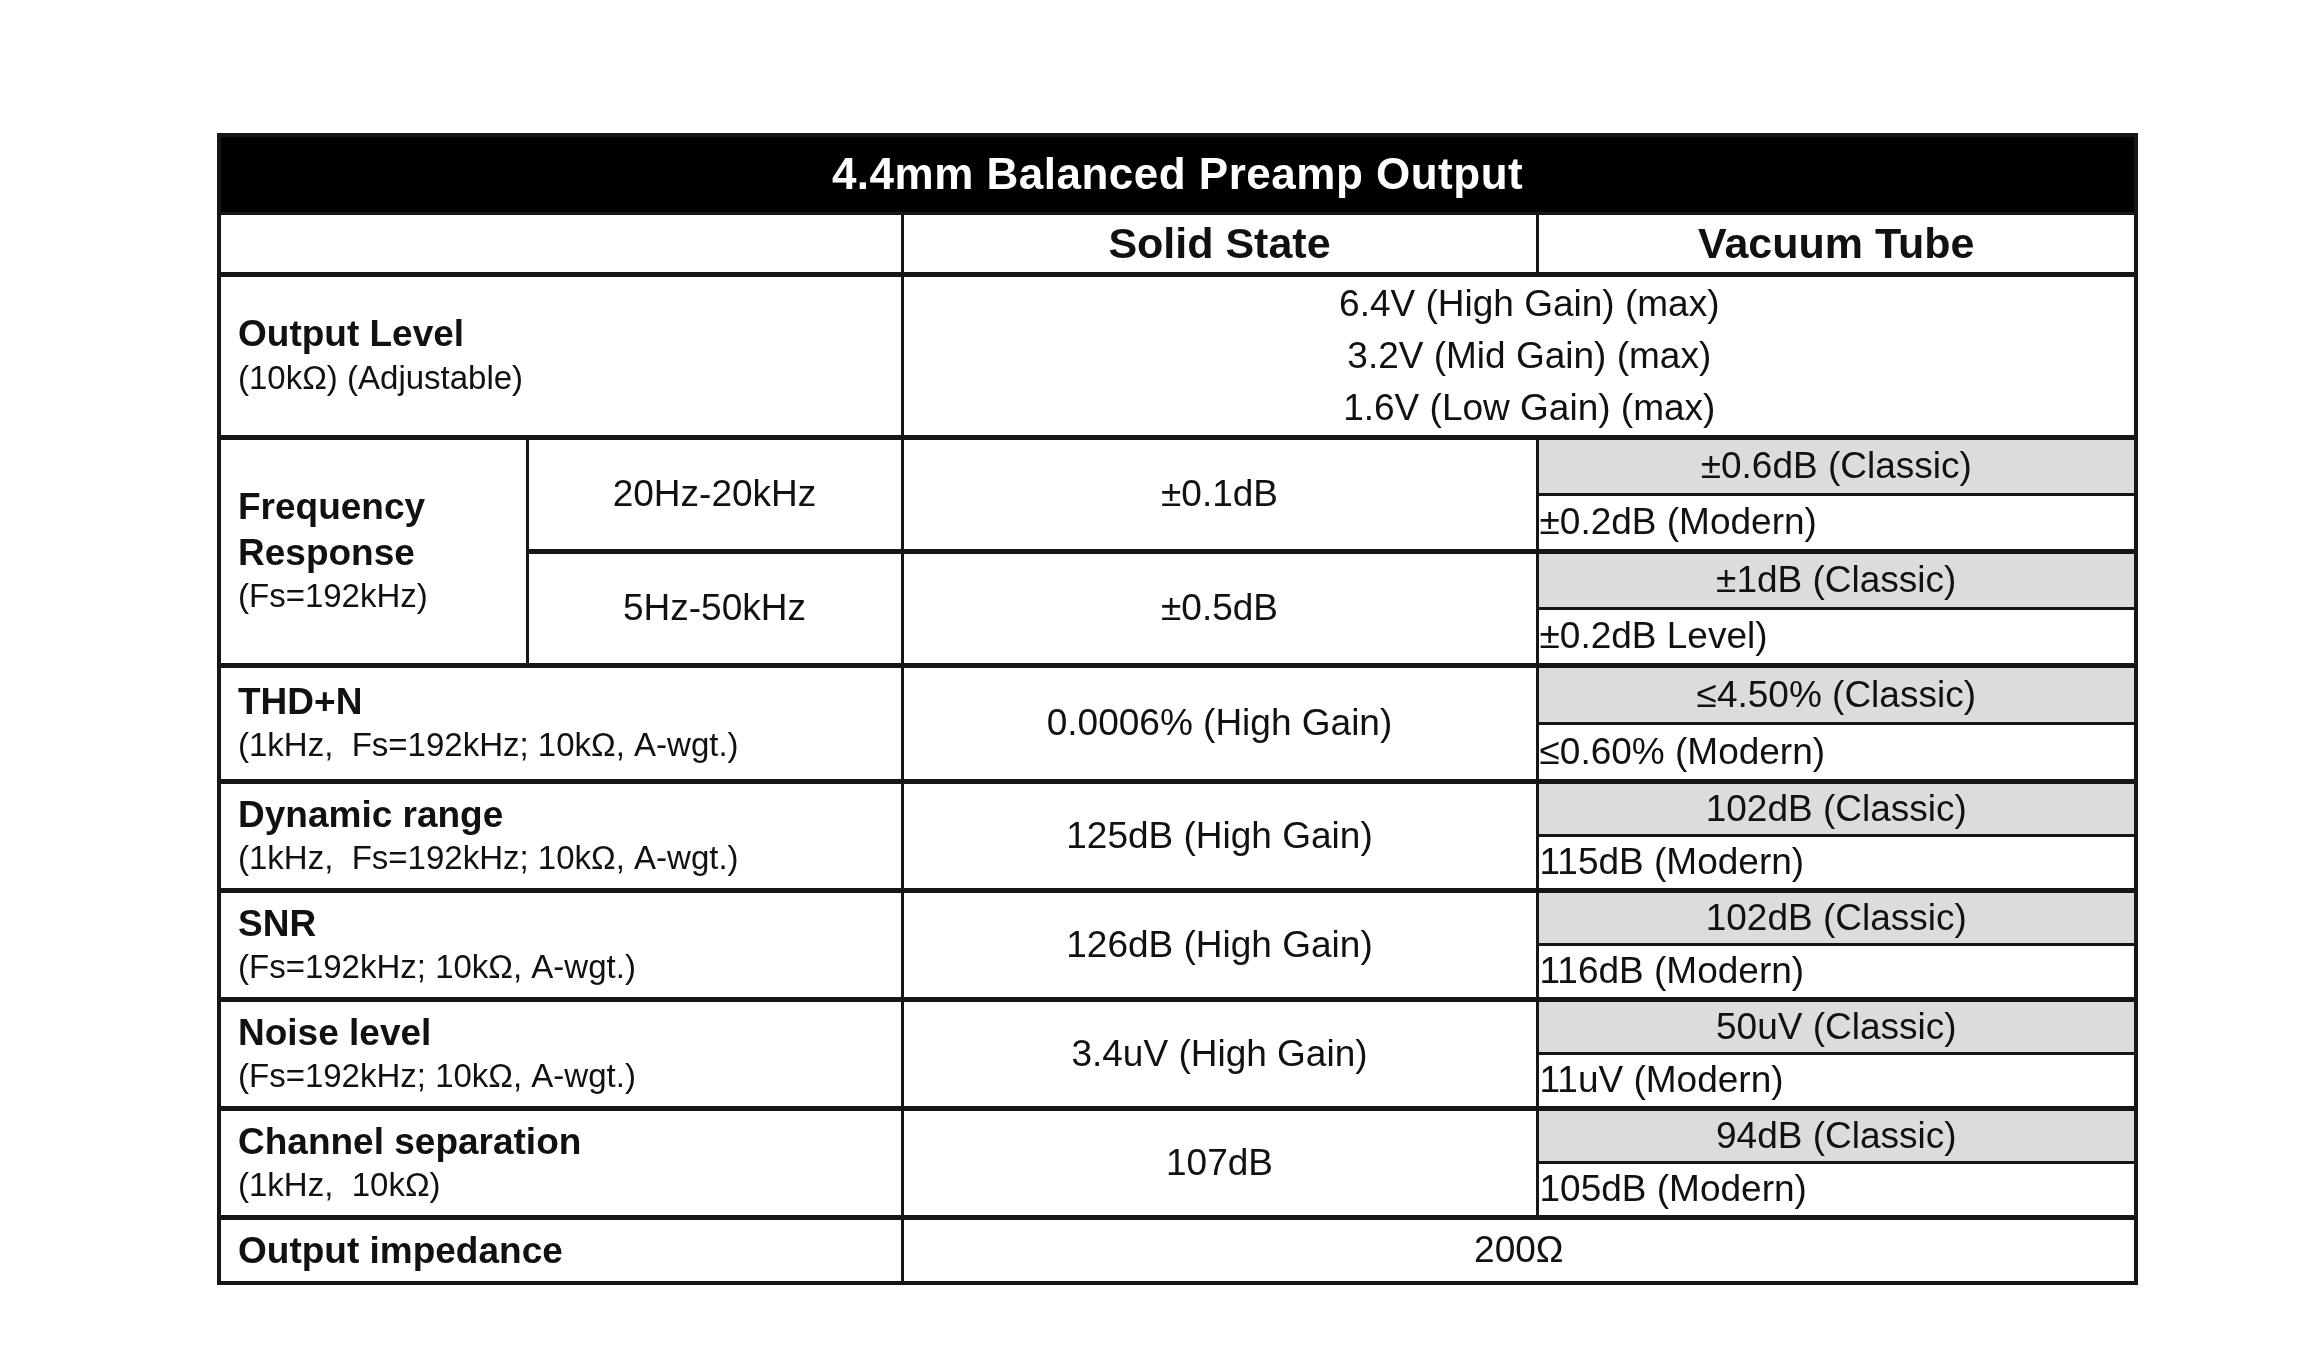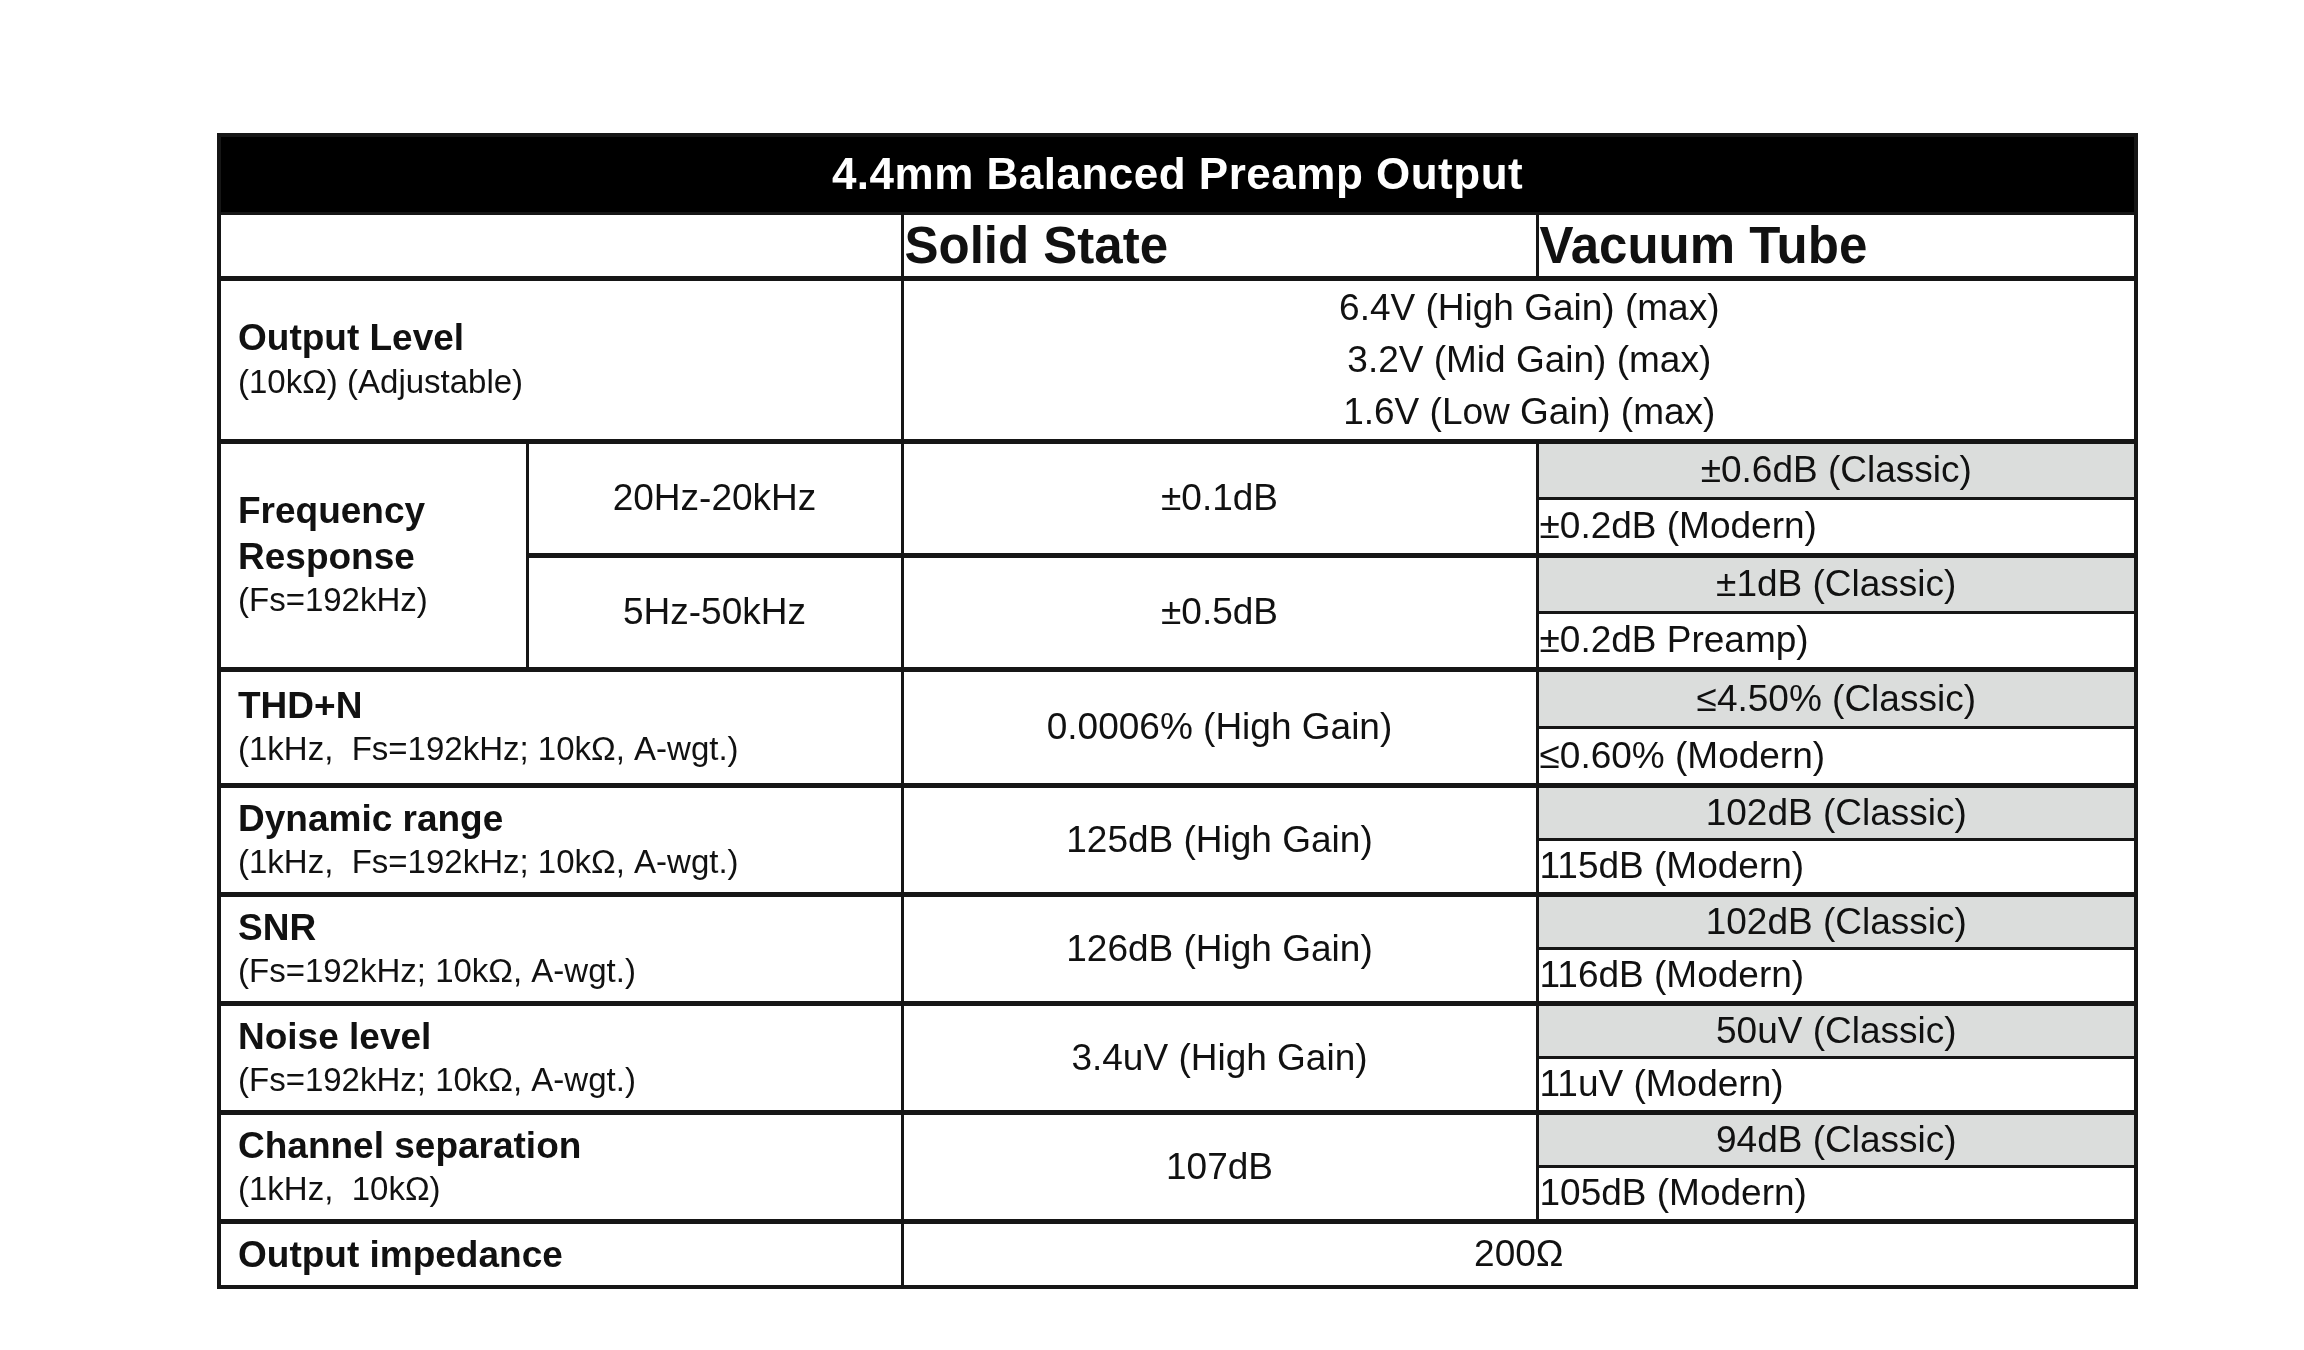--- a/index.html
+++ b/index.html
@@ -30,23 +30,23 @@
 
   td.title-cell {
     background: var(--title-bg, #000000);
     color: var(--title-fg, #ffffff);
     text-align: center;
     font-weight: bold;
     font-size: 44px;
     letter-spacing: 0.5px;
   }
   td.col-header {
-    text-align: left;
+    text-align: center;
     font-weight: bold;
-    font-size: 51px;
+    font-size: 43px;
     margin-top: 46px;
   }
   td.label-cell { padding: 8px 12px 8px 17px; text-align: left; }
   .row-label   { font-weight: bold; font-size: 37px; line-height: 1.22; }
   .row-sublabel{ font-size: 33px; line-height: 1.3; white-space: pre-wrap; }
 
   td.value-cell { text-align: center; font-size: 37px; }
   .value-line   { line-height: 52px; padding-left: 21px; }
 
   td.vt-classic {
@@ -111,21 +111,21 @@
   <tr class="h-fr">
     <td class="vt-modern">±0.2dB (Modern)</td>
   </tr>
 
   <tr class="h-fr major">
     <td class="value-cell" rowspan="2">5Hz-50kHz</td>
     <td class="value-cell" rowspan="2">±0.5dB</td>
     <td class="vt-classic">±1dB (Classic)</td>
   </tr>
   <tr class="h-fr">
-    <td class="vt-modern">±0.2dB Preamp)</td>
+    <td class="vt-modern">±0.2dB Level)</td>
   </tr>
 
   <tr class="h-thd major">
     <td class="label-cell" colspan="2" rowspan="2">
       <div class="row-label">THD+N</div>
       <div class="row-sublabel">(1kHz,  Fs=192kHz; 10kΩ, A-wgt.)</div>
     </td>
     <td class="value-cell" rowspan="2">0.0006% (High Gain)</td>
     <td class="vt-classic">≤4.50% (Classic)</td>
   </tr>

